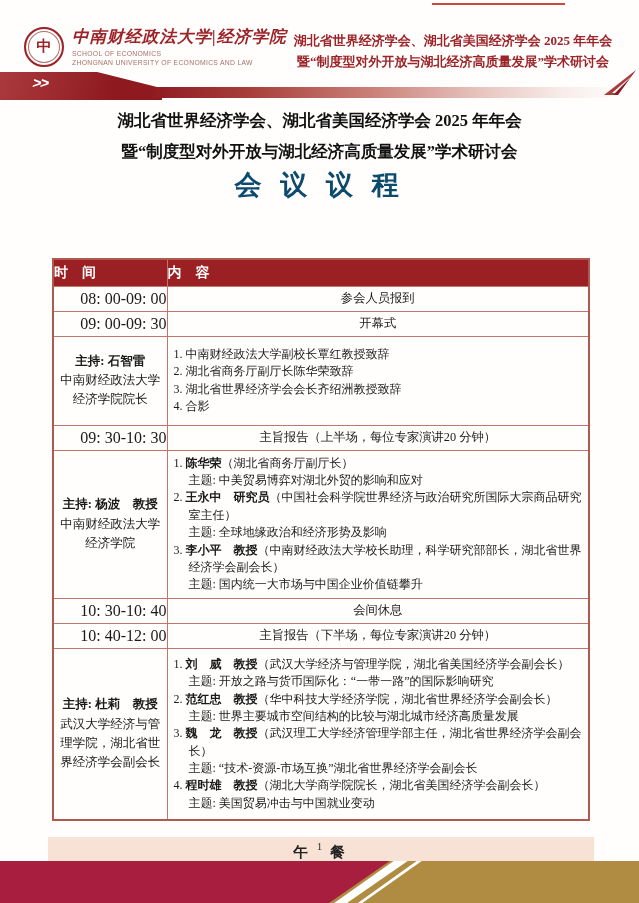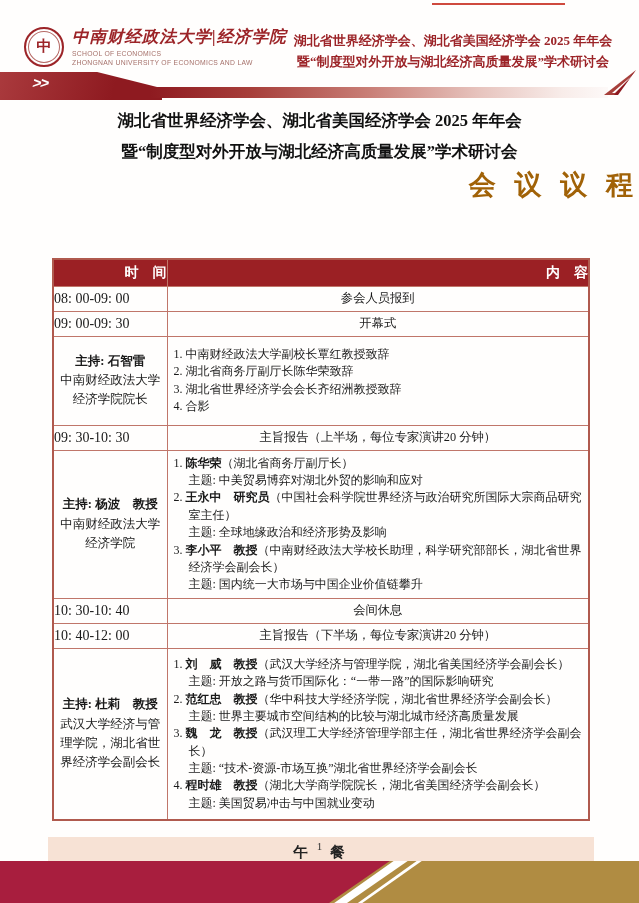--- a/index.html
+++ b/index.html
@@ -46,39 +46,39 @@
     background:linear-gradient(to right,#8e1a20 0%,#a73f3a 22%,#c97f77 48%,#e7c4be 72%,#f8ece9 90%,#fdf9f8 100%);
   }
   .banner-arrow { position:absolute; top:70px; left:604px; width:32px; height:28px; }
 
   
   .main-title {
     position:absolute; top:105px; left:0; width:100%; text-align:center;
     font-weight:bold; font-size:16.5px; line-height:1.9; color:#111;
   }
   .agenda-title {
-    position:absolute; top:167px; left:0; width:100%; text-align:right;
-    color:#a16207; font-weight:bold; font-size:27px; letter-spacing:6px;
+    position:absolute; top:167px; left:0; width:100%; text-align:center;
+    color:#0c4a6e; font-weight:bold; font-size:27px; letter-spacing:6px;
   }
   .session-info {
     position:absolute; top:212px; left:75px;
     color:#9c2428; font-weight:bold; font-size:13.5px; line-height:1.65;
   }
 
   
   .content { position:absolute; top:258px; left:48px; width:546px; }
   table.agenda { border-collapse:collapse; width:538px; margin:0 4px; table-layout:fixed; }
   table.agenda th, table.agenda td { border:1px solid #c0766a; }
   table.agenda { border:2px solid #b05a4e; }
   th.h-time { width:114px; }
   thead th {
     background:#9b2024; color:#ffffff; font-size:14px; font-weight:bold;
-    height:27px; text-align:right;
-  }
-  td.c-time { text-align:left; font-size:14px; vertical-align:middle; }
+    height:27px; text-align:left;
+  }
+  td.c-time { text-align:right; font-size:16px; vertical-align:middle; }
   td.c-center { text-align:center; font-size:12.3px; vertical-align:middle; padding:2px 14px; }
   td.c-host { text-align:center; font-size:12.5px; vertical-align:middle; line-height:1.55; padding:15px 3px; }
   td.c-host .host-bold { font-weight:bold; }
   td.c-items { text-align:left; font-size:12px; vertical-align:middle; padding:4px 5px 4px 6px; line-height:1.45; }
   td.c-items .item { padding-left:15px; text-indent:-15px; }
   td.c-items .b { font-weight:bold; }
   td.c-items .theme { padding-left:15px; }
   tbody tr:nth-child(1) td, tbody tr:nth-child(2) td,
   tbody tr:nth-child(4) td, tbody tr:nth-child(6) td,
   tbody tr:nth-child(7) td { height:25px; }

